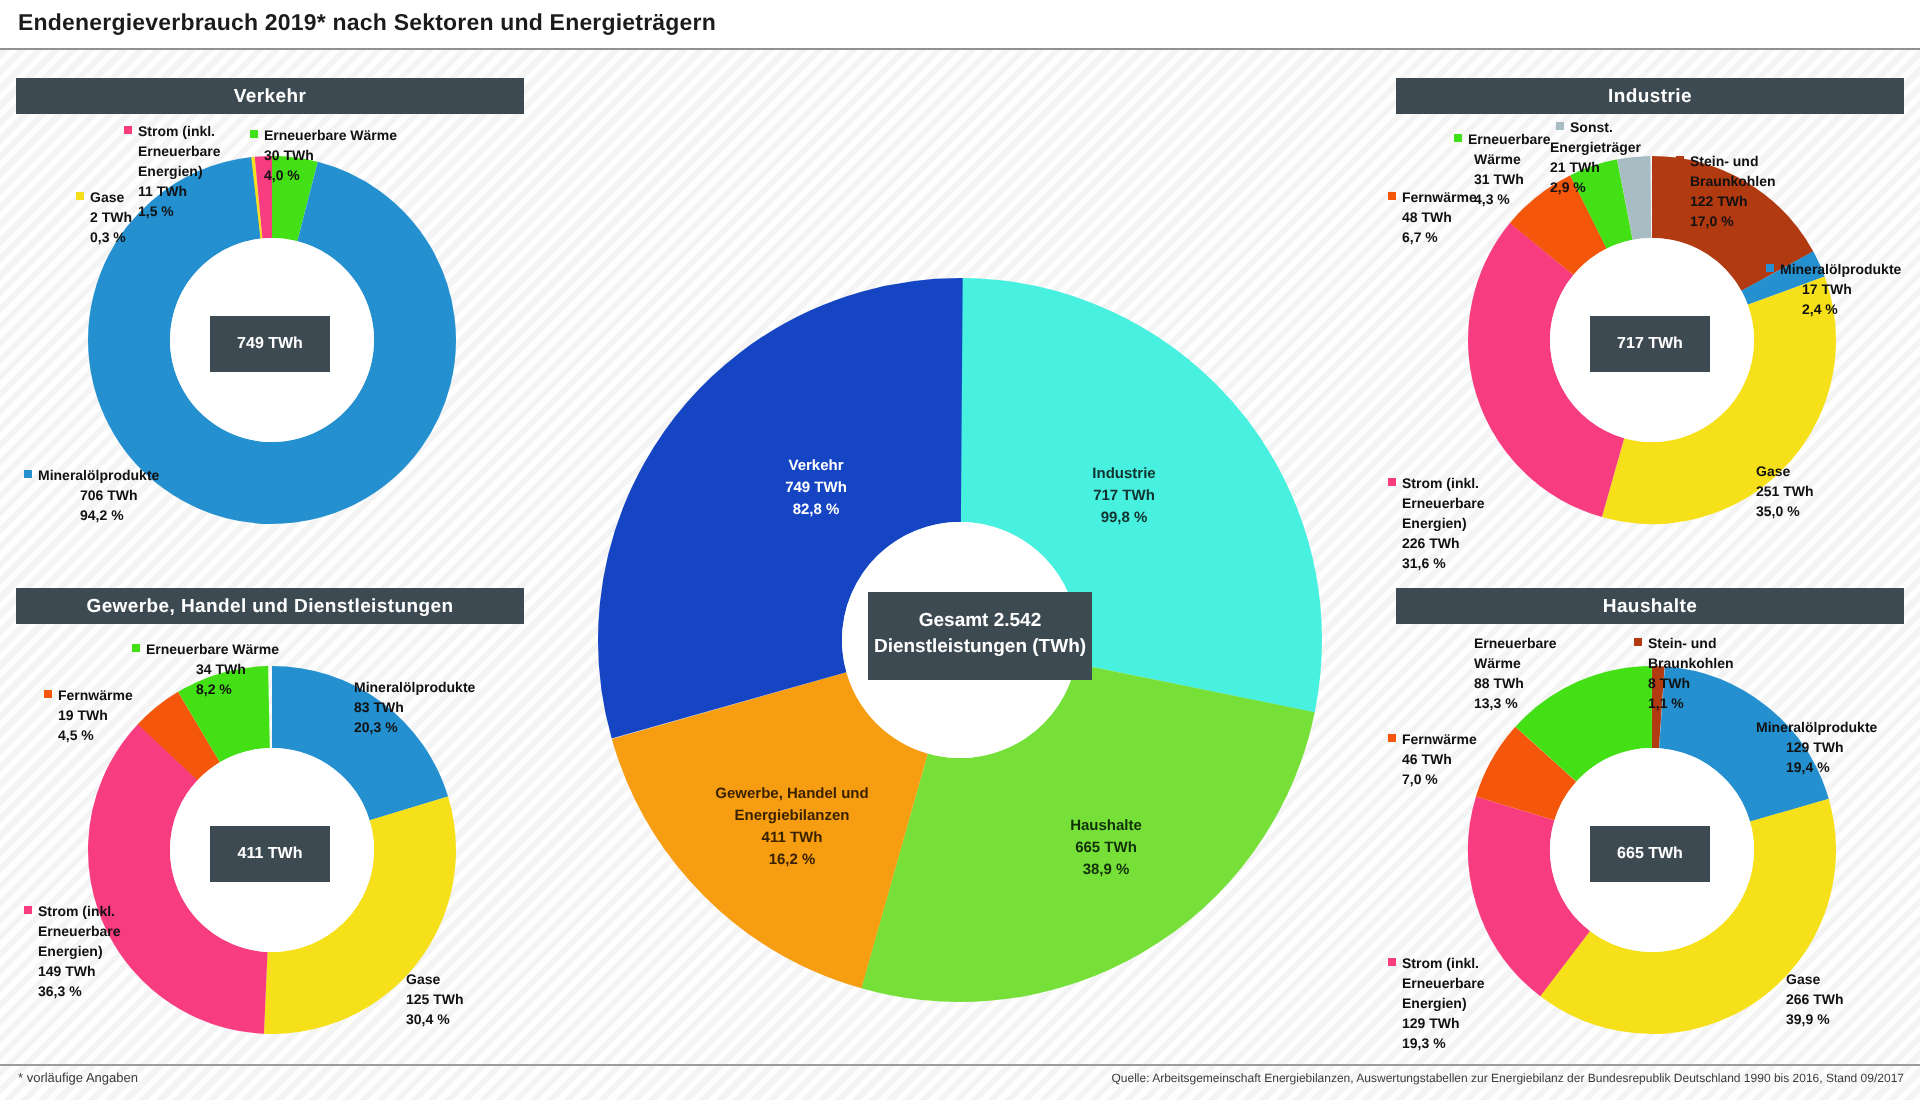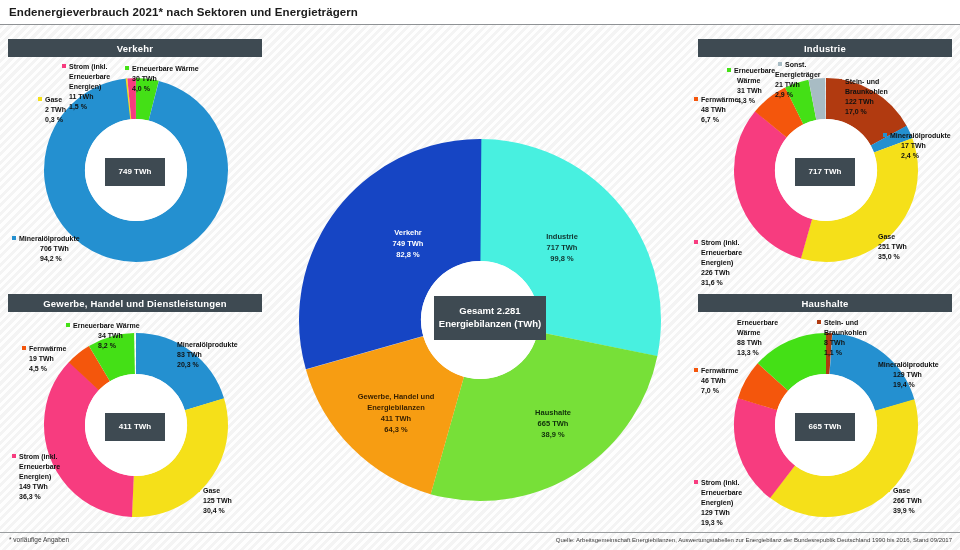--- a/index.html
+++ b/index.html
@@ -77,21 +77,21 @@
   .inlab{
     position:absolute;font-size:7.5px;font-weight:bold;line-height:1.45;
     text-align:center;white-space:nowrap;
   }
 </style>
 </head>
 <body>
 
 <div class="bg-hatch"></div>
 <div class="titlebar"></div>
-<div class="title">Endenergieverbrauch 2021* nach Sektoren und Energieträgern</div>
+<div class="title">Endenergieverbrauch 2019* nach Sektoren und Energieträgern</div>
 <div class="title-rule"></div>
 
 <div class="panel-head" style="left:8px;top:39px;width:254px;">Verkehr</div>
 
 <div class="donut" style="left:22px;top:70px;">
   <svg width="228" height="200" viewBox="0 0 228 200">
     <g transform="translate(114,100)">
 
       <circle r="71.5" fill="none" stroke="#44e016" stroke-width="41" stroke-dasharray="17.97 431.3" transform="rotate(-90)"></circle>
       <circle r="71.5" fill="none" stroke="#2490d0" stroke-width="41" stroke-dasharray="423.2 26.1" transform="rotate(-75.6)"></circle>
@@ -324,22 +324,22 @@
       <circle r="120" fill="none" stroke="#48f0e0" stroke-width="122" stroke-dasharray="212.6 541.3" transform="rotate(-90)"></circle>
       <circle r="120" fill="none" stroke="#77e038" stroke-width="122" stroke-dasharray="197.5 556.4" transform="rotate(11.5)"></circle>
       <circle r="120" fill="none" stroke="#f79d12" stroke-width="122" transform="rotate(105.8)" stroke-dasharray="122.1 631.8"></circle>
       <circle r="120" fill="none" stroke="#1645c4" stroke-width="122" stroke-dasharray="222.4 531.5" transform="rotate(164.2)"></circle>
       <circle r="59" fill="#ffffff"></circle>
     </g>
   </svg>
 </div>
 
 <div class="plaque big" style="left:434px;top:296px;width:112px;height:44px;">
-  <span>Gesamt 2.281</span>
-  <span>Energiebilanzen (TWh)</span>
+  <span>Gesamt 2.542</span>
+  <span>Dienstleistungen (TWh)</span>
 </div>
 
 <div class="inlab" style="left:368px;top:228px;width:80px;color:#ffffff;">
   <span>Verkehr</span><br>
   <span>749 TWh</span><br>
   <span>82,8 %</span>
 </div>
 
 <div class="inlab" style="left:522px;top:232px;width:80px;color:#11332f;">
   <span>Industrie</span><br>
@@ -350,18 +350,18 @@
 <div class="inlab" style="left:508px;top:408px;width:90px;color:#10300a;">
   <span>Haushalte</span><br>
   <span>665 TWh</span><br>
   <span>38,9 %</span>
 </div>
 
 <div class="inlab" style="left:336px;top:392px;width:120px;color:#3a2200;">
   <span>Gewerbe, Handel und</span><br>
   <span>Energiebilanzen</span><br>
   <span>411 TWh</span><br>
-  <span>64,3 %</span>
+  <span>16,2 %</span>
 </div>
 
 <div class="footer-rule"></div>
 <div class="foot-left">* vorläufige Angaben</div>
 <div class="foot-right">Quelle: Arbeitsgemeinschaft Energiebilanzen, Auswertungstabellen zur Energiebilanz der Bundesrepublik Deutschland 1990 bis 2016, Stand 09/2017</div>
 
 </body></html>

